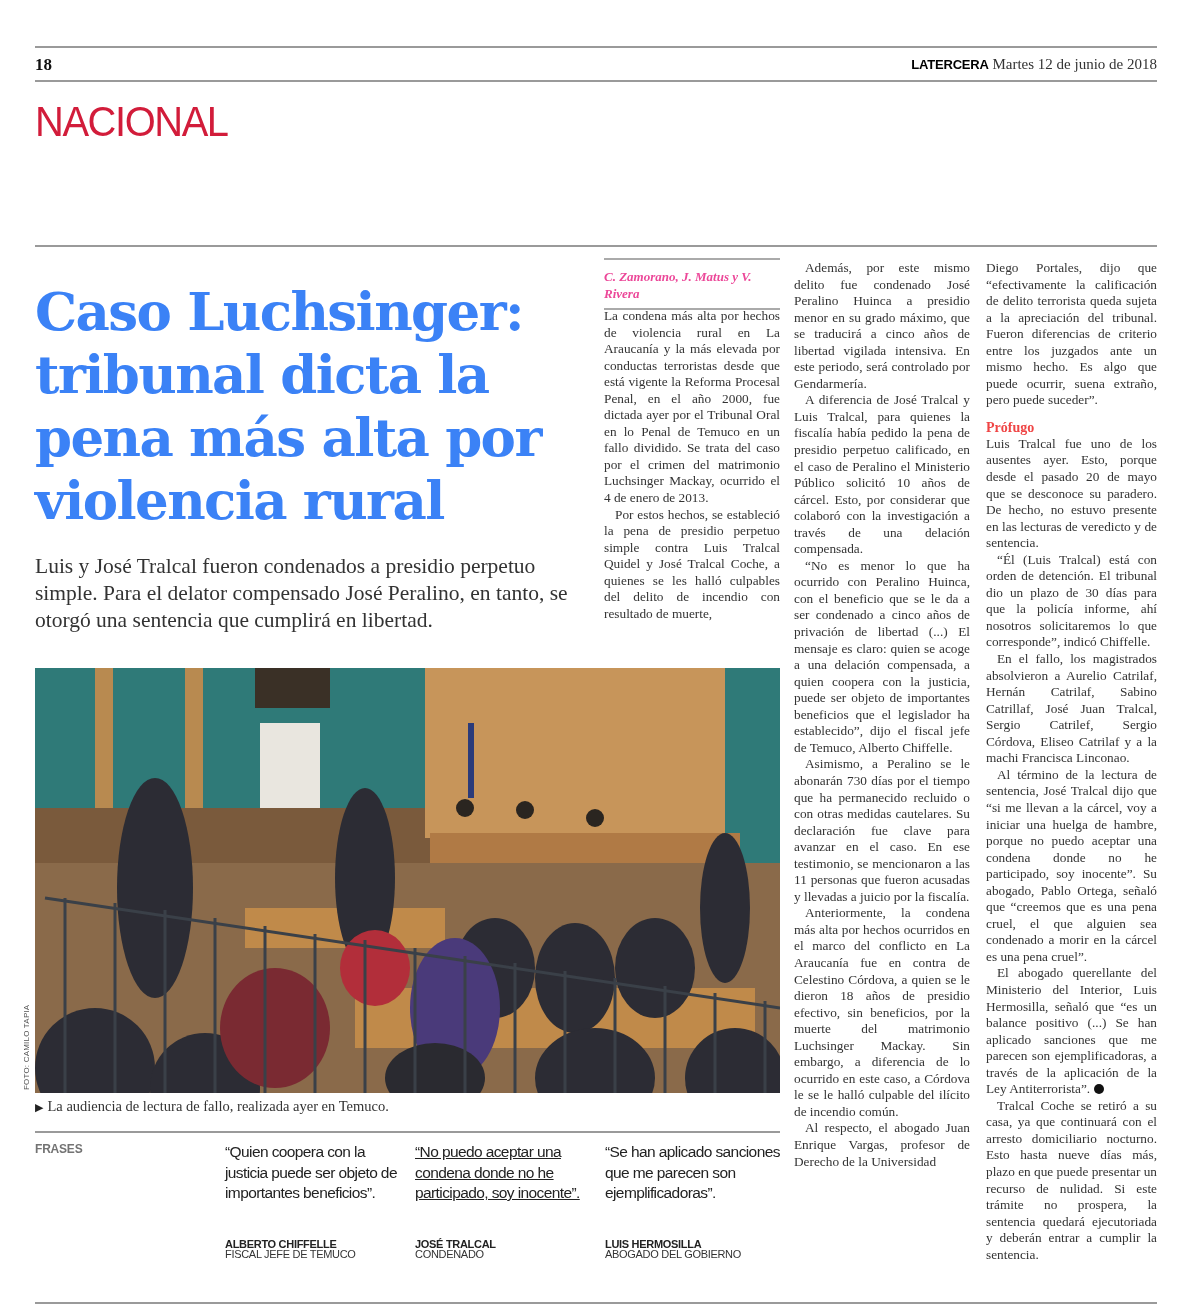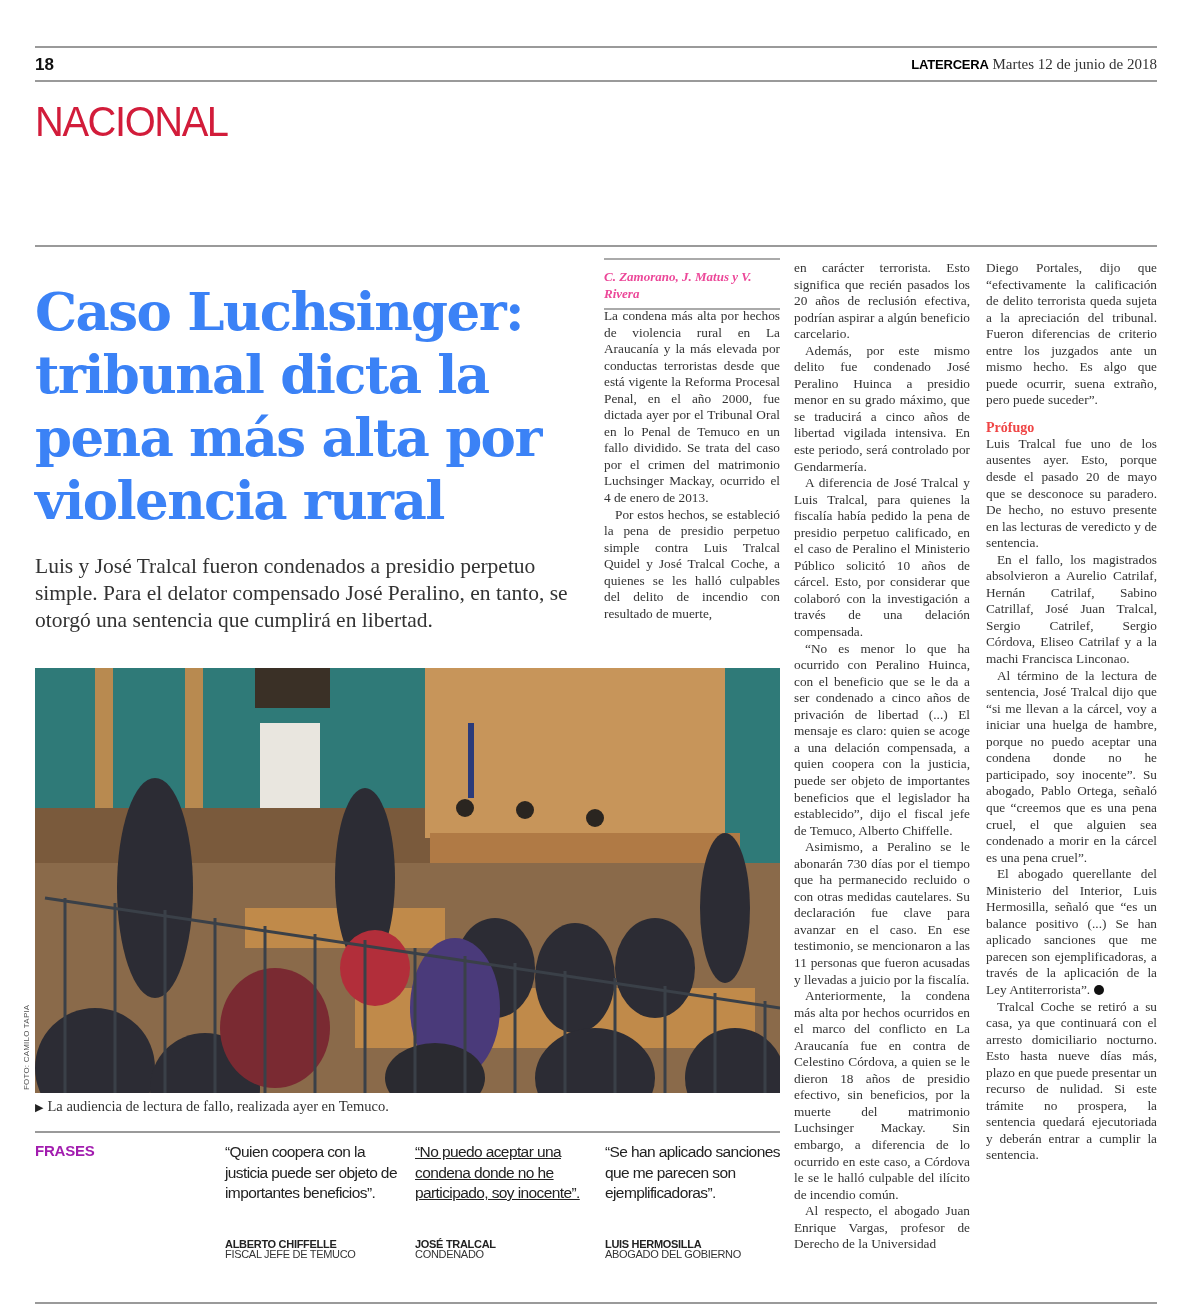--- a/index.html
+++ b/index.html
@@ -1,18 +1,18 @@
 <!DOCTYPE html>
 <html><head>
 <meta charset="utf-8">
 <style>
   html, body { margin: 0; padding: 0; background: #fff; }
   body { width: 1200px; height: 1309px; position: relative; overflow: hidden; color: #222; }
   .rule { position: absolute; left: 35px; width: 1122px; height: 2px; background: #9a9a9a; }
-  .page-num { position: absolute; left: 35px; top: 55px; font-family: Liberation Sans, sans-serif; font-weight: bold; font-size: 17px; color: #111; }
+  .page-num { position: absolute; left: 35px; top: 55px; font-family: Liberation Serif, serif; font-weight: bold; font-size: 17px; color: #111; }
   .masthead { position: absolute; right: 43px; top: 56px; font-family: "Liberation Serif", serif; font-size: 15px; color: #333; white-space: nowrap; }
   .masthead .brand { font-family: "Liberation Sans", sans-serif; font-weight: bold; font-size: 13px; color: #000000; letter-spacing: -0.2px; }
   .section { position: absolute; left: 35px; top: 98px; font-family: "Liberation Sans", sans-serif; font-size: 42px; color: #d21c3a; letter-spacing: -1.5px; transform: scaleX(0.95); transform-origin: left; }
   .headline { position: absolute; left: 35px; top: 280px; width: 560px; font-family: "DejaVu Serif", serif; font-weight: bold; font-size: 53px; line-height: 63px; color: #3b82f6; letter-spacing: -1.6px; margin: 0; }
   .deck { position: absolute; left: 35px; top: 553px; width: 560px; font-family: "Liberation Serif", serif; font-size: 21.5px; line-height: 27px; color: #333; margin: 0; }
   .byline-wrap { position: absolute; left: 604px; top: 258px; width: 176px; }
   .byline-top { height: 2px; background: #aaa; }
   .byline { font-family: "Liberation Serif", serif; font-style: italic; font-weight: bold; font-size: 13px; line-height: 17px; color: #ec4899; padding: 8px 0 6px 0; }
   .byline-bot { height: 2px; background: #aaa; }
   .col { position: absolute; font-family: "Liberation Serif", serif; font-size: 13.3px; line-height: 16.55px; color: #333; text-align: justify; hyphens: manual; }
@@ -21,21 +21,21 @@
   .col h3 { margin: 10px 0 0 0; font-family: "Liberation Serif", serif; font-weight: bold; font-size: 14px; line-height: 17px; color: #ef4444; }
   .col1 { left: 604px; top: 308px; width: 176px; }
   .col2 { left: 794px; top: 260px; width: 176px; }
   .col3 { left: 986px; top: 260px; width: 171px; }
   .photo { position: absolute; left: 35px; top: 668px; width: 745px; height: 425px; overflow: hidden; background: #5e4a36; }
   .photo svg { display: block; }
   .credit { position: absolute; left: 22px; top: 1090px; transform: rotate(-90deg); transform-origin: left top; font-family: "Liberation Sans", sans-serif; font-size: 8px; color: #555; white-space: nowrap; letter-spacing: 0.2px; }
   .caption { position: absolute; left: 35px; top: 1098px; font-family: "Liberation Serif", serif; font-size: 14.5px; color: #333; }
   .caption .tri { font-size: 11px; margin-right: 4px; color: #222; }
   .frases-rule { position: absolute; left: 35px; top: 1131px; width: 745px; height: 2px; background: #9a9a9a; }
-  .frases-label { position: absolute; left: 35px; top: 1142px; font-family: "Liberation Sans", sans-serif; font-weight: bold; font-size: 15px; color: #a21caf; letter-spacing: -0.2px; }
+  .frases-label { position: absolute; left: 35px; top: 1142px; font-family: "Liberation Sans", sans-serif; font-weight: bold; font-size: 12px; color: #737373; letter-spacing: -0.2px; }
   .quote { position: absolute; top: 1142px; width: 180px; }
   .quote .qtext { font-family: "Liberation Sans", sans-serif; font-size: 15.5px; line-height: 20.5px; color: #222; letter-spacing: -0.6px; margin: 0; }
   .quote .qname { position: absolute; top: 96px; left: 0; font-family: "Liberation Sans", sans-serif; font-weight: bold; font-size: 11px; color: #222; letter-spacing: -0.3px; white-space: nowrap; }
   .quote .qrole { position: absolute; top: 106px; left: 0; font-family: "Liberation Sans", sans-serif; font-size: 11px; color: #333; letter-spacing: -0.3px; white-space: nowrap; }
   .q1 { left: 225px; } .q2 { left: 415px; text-decoration: underline; } .q3 { left: 605px; }
   .endmark { display: inline-block; width: 10px; height: 10px; border-radius: 50%; background: #111; vertical-align: -1px; margin-left: 4px; }
 </style>
 </head>
 <body>
 
@@ -58,33 +58,33 @@
   <div class="byline">C. Zamorano, J. Matus y V. Rivera</div>
   <div class="byline-bot"></div>
 </div>
 
 <div class="col col1">
   <p class="noindent">La condena más alta por hechos de violencia rural en La Araucanía y la más elevada por conductas terroristas desde que está vigente la Reforma Procesal Penal, en el año 2000, fue dictada ayer por el Tribunal Oral en lo Penal de Temuco en un fallo dividido. Se trata del caso por el crimen del matrimonio Luchsinger Mackay, ocurrido el 4 de enero de 2013.</p>
   <p>Por estos hechos, se estableció la pena de presidio perpetuo simple contra Luis Tralcal Quidel y José Tralcal Coche, a quienes se les halló culpables del delito de incendio con resultado de muerte,</p>
 </div>
 
 <div class="col col2">
-  <p class="noindent">en carácter terrorista. Esto significa que recién pasados los 20 años de reclusión efectiva, podrían aspirar a algún beneficio carcelario.</p>
   <p>Además, por este mismo delito fue condenado José Peralino Huinca a presidio menor en su grado máximo, que se traducirá a cinco años de libertad vigilada intensiva. En este periodo, será controlado por Gendarmería.</p>
   <p>A diferencia de José Tralcal y Luis Tralcal, para quienes la fiscalía había pedido la pena de presidio perpetuo calificado, en el caso de Peralino el Ministerio Público solicitó 10 años de cárcel. Esto, por considerar que colaboró con la investigación a través de una delación compensada.</p>
   <p>“No es menor lo que ha ocurrido con Peralino Huinca, con el beneficio que se le da a ser condenado a cinco años de privación de libertad (...) El mensaje es claro: quien se acoge a una delación compensada, a quien coopera con la justicia, puede ser objeto de importantes beneficios que el legislador ha establecido”, dijo el fiscal jefe de Temuco, Alberto Chiffelle.</p>
   <p>Asimismo, a Peralino se le abonarán 730 días por el tiempo que ha permanecido recluido o con otras medidas cautelares. Su declaración fue clave para avanzar en el caso. En ese testimonio, se mencionaron a las 11 personas que fueron acusadas y llevadas a juicio por la fiscalía.</p>
   <p>Anteriormente, la condena más alta por hechos ocurridos en el marco del conflicto en La Araucanía fue en contra de Celestino Córdova, a quien se le dieron 18 años de presidio efectivo, sin beneficios, por la muerte del matrimonio Luchsinger Mackay. Sin embargo, a diferencia de lo ocurrido en este caso, a Córdova le se le halló culpable del ilícito de incendio común.</p>
   <p>Al respecto, el abogado Juan Enrique Vargas, profesor de Derecho de la Universidad</p>
 </div>
 
 <div class="col col3">
   <p class="noindent">Diego Portales, dijo que “efectivamente la calificación de delito terrorista queda sujeta a la apreciación del tribunal. Fueron diferencias de criterio entre los juzgados ante un mismo hecho. Es algo que puede ocurrir, suena extraño, pero puede suceder”.</p>
   <h3>Prófugo</h3>
   <p class="noindent">Luis Tralcal fue uno de los ausentes ayer. Esto, porque desde el pasado 20 de mayo que se desconoce su paradero. De hecho, no estuvo presente en las lecturas de veredicto y de sentencia.</p>
+  <p>“Él (Luis Tralcal) está con orden de detención. El tribunal dio un plazo de 30 días para que la policía informe, ahí nosotros solicitaremos lo que corresponde”, indicó Chiffelle.</p>
   <p>En el fallo, los magistrados absolvieron a Aurelio Catrilaf, Hernán Catrilaf, Sabino Catrillaf, José Juan Tralcal, Sergio Catrilef, Sergio Córdova, Eliseo Catrilaf y a la machi Francisca Linconao.</p>
   <p>Al término de la lectura de sentencia, José Tralcal dijo que “si me llevan a la cárcel, voy a iniciar una huelga de hambre, porque no puedo aceptar una condena donde no he participado, soy inocente”. Su abogado, Pablo Ortega, señaló que “creemos que es una pena cruel, el que alguien sea condenado a morir en la cárcel es una pena cruel”.</p>
   <p><span>El abogado querellante del Ministerio del Interior, Luis Hermosilla, señaló que “es un balance positivo (...) Se han aplicado sanciones que me parecen son ejemplificadoras, a través de la aplicación de la Ley Antiterrorista”.</span><span class="endmark"></span></p>
   <p>Tralcal Coche se retiró a su casa, ya que continuará con el arresto domiciliario nocturno. Esto hasta nueve días más, plazo en que puede presentar un recurso de nulidad. Si este trámite no prospera, la sentencia quedará ejecutoriada y deberán entrar a cumplir la sentencia.</p>
 </div>
 
 <div class="photo">
   <svg width="745" height="425" viewBox="0 0 745 425">
     <rect x="0" y="0" width="745" height="425" fill="#7a5a3c"></rect>
 

